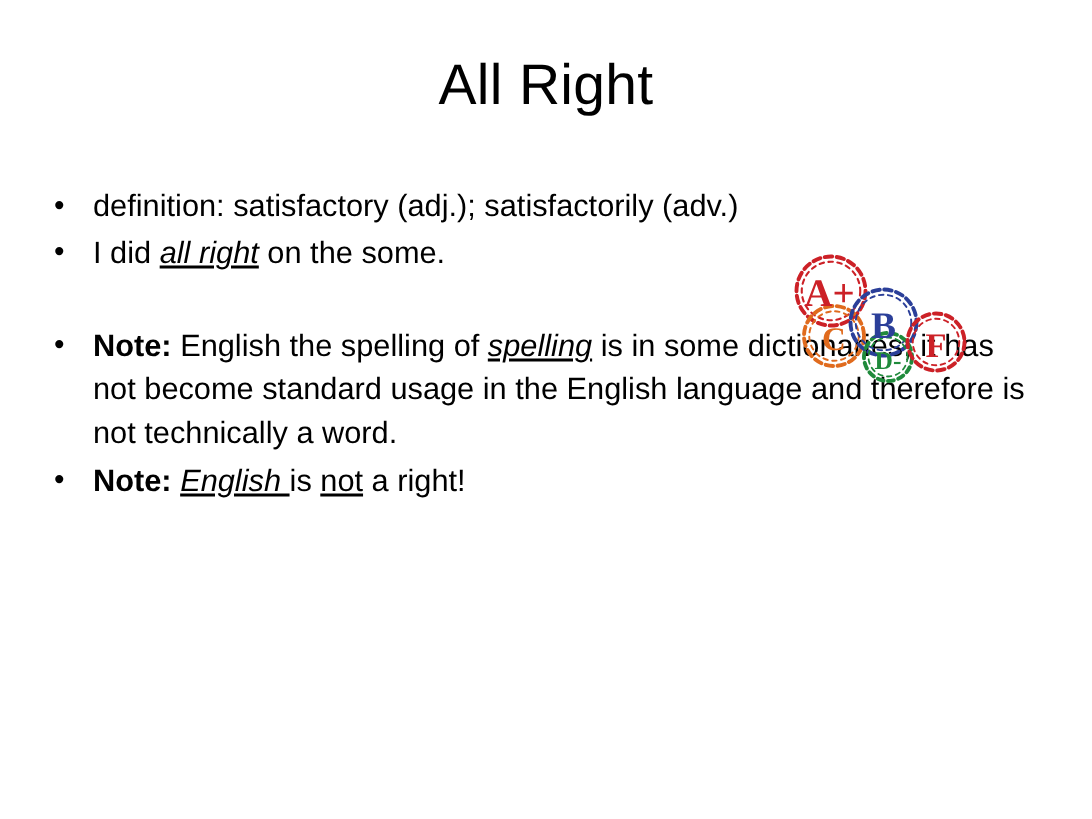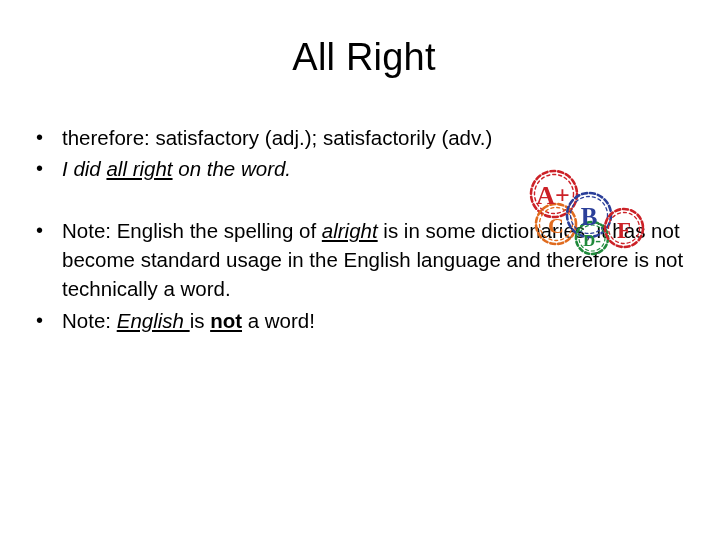--- a/index.html
+++ b/index.html
@@ -51,23 +51,23 @@
     font-size: 20px;
     line-height: 1.42;
     color: #000000;
   }
   .bullet-text {
     flex: 1 1 auto;
   }
   .spacer-row {
     height: 31px;
   }
-  .italic { font-style: italic; }
-  .bold { font-weight: normal; }
-  .underline { text-decoration: underline; font-weight: bold; }
+  .italic { }
+  .bold { font-weight: bold; }
+  .underline { text-decoration: underline; }
   .iu { font-style: italic; text-decoration: underline; }
 
   
   .stamp-graphic {
     position: absolute;
     left: 516px;
     top: 168px;
     width: 140px;
     height: 96px;
     pointer-events: none;
@@ -78,38 +78,38 @@
 <body>
 
 <div class="slide">
 
   <div class="slide-title">All Right</div>
 
   <div class="body-list">
 
     <div class="bullet-row">
       <span class="bullet-dot">•</span>
-      <span class="bullet-text"><span>therefore: satisfactory (adj.); satisfactorily (adv.)</span></span>
+      <span class="bullet-text"><span>definition: satisfactory (adj.); satisfactorily (adv.)</span></span>
     </div>
 
     <div class="bullet-row">
       <span class="bullet-dot">•</span>
-      <span class="bullet-text"><span class="italic">I did </span><span class="iu">all right</span><span class="italic"> on the word.</span></span>
+      <span class="bullet-text"><span class="italic">I did </span><span class="iu">all right</span><span class="italic"> on the some.</span></span>
     </div>
 
     <div class="spacer-row"></div>
 
     <div class="bullet-row">
       <span class="bullet-dot">•</span>
-      <span class="bullet-text"><span class="bold">Note:</span><span> English the spelling of </span><span class="iu">alright</span><span> is in some dictionaries, it has not become standard usage in the English language and therefore is not technically a word.</span></span>
+      <span class="bullet-text"><span class="bold">Note:</span><span> English the spelling of </span><span class="iu">spelling</span><span> is in some dictionaries, it has not become standard usage in the English language and therefore is not technically a word.</span></span>
     </div>
 
     <div class="bullet-row">
       <span class="bullet-dot">•</span>
-      <span class="bullet-text"><span class="bold">Note:</span><span> </span><span class="iu">English </span><span>is </span><span class="underline">not</span><span> a word!</span></span>
+      <span class="bullet-text"><span class="bold">Note:</span><span> </span><span class="iu">English </span><span>is </span><span class="underline">not</span><span> a right!</span></span>
     </div>
 
   </div>
 
   <div class="stamp-graphic">
     <svg width="140" height="96" viewBox="0 0 140 96" xmlns="http://www.w3.org/2000/svg">
       <g fill="none" stroke-width="2.6" stroke-linecap="round">
 
         <circle cx="38" cy="26" r="23" stroke="#cc2127" stroke-dasharray="5 3"></circle>
         <circle cx="38" cy="26" r="19.5" stroke="#cc2127" stroke-width="1.4" stroke-dasharray="3 3"></circle>

